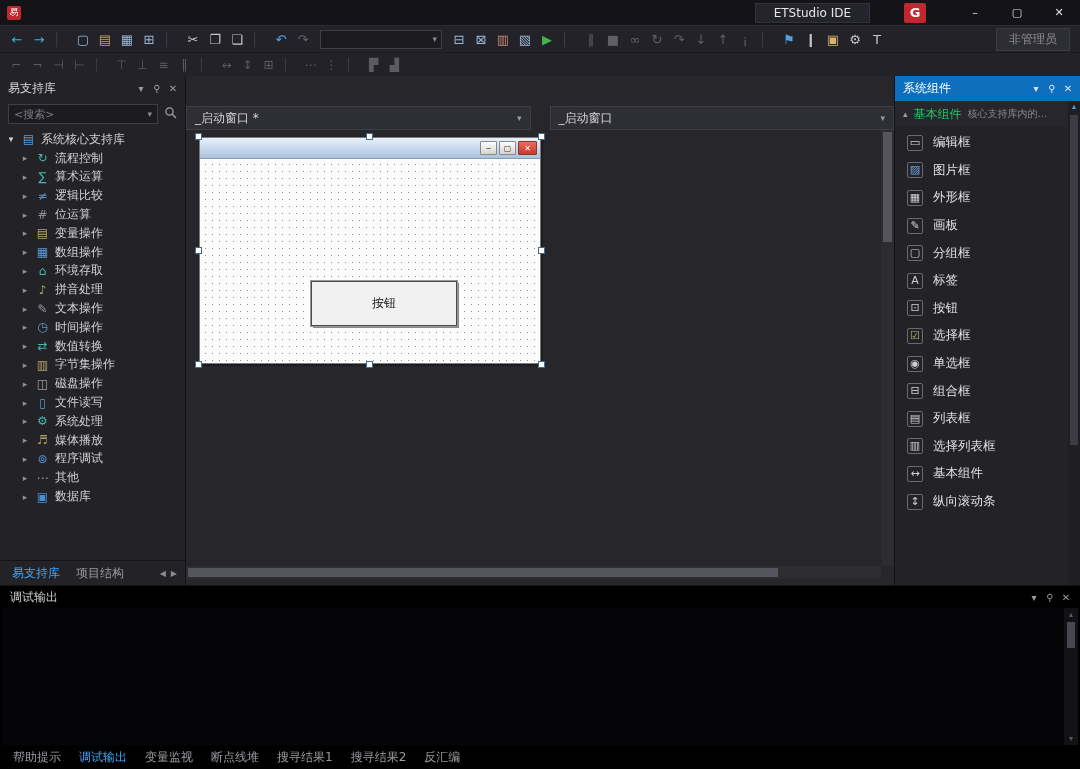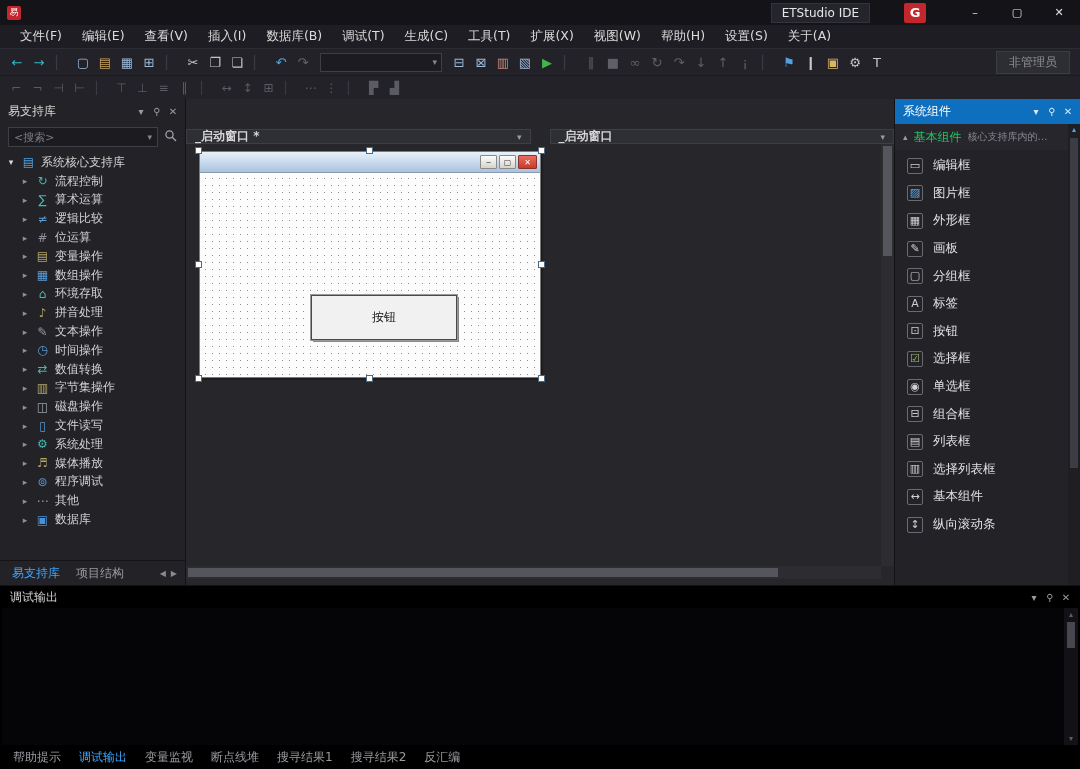--- a/index.html
+++ b/index.html
@@ -7,21 +7,21 @@
   .app{position:relative;width:1080px;height:769px;background:#26262b;color:#cfcfcf;
        font-family:"DejaVu Sans","Liberation Sans",sans-serif;font-size:12px;
        display:flex;flex-direction:column;overflow:hidden;}
   .flex-spacer{flex:1;}
 
   
   .titlebar{height:25px;background:#131318;display:flex;align-items:center;flex:0 0 auto;}
   .app-icon{width:14px;height:14px;background:#c1272d;color:#fff;font-size:9px;border-radius:2px;
             display:flex;align-items:center;justify-content:center;margin:0 7px;flex:0 0 auto;}
   .title-text{color:#bdbdbd;white-space:nowrap;}
-  .ide-tab{background:#24242c;border:1px solid #33333d;color:#e6e6e6;padding:2px 10px;margin-right:34px;}
+  .ide-tab{background:#24242c;border:1px solid #33333d;color:#e6e6e6;padding:2px 18px;margin-right:34px;}
   .brand{width:22px;height:20px;background:#c1272d;color:#fff;font-weight:bold;font-size:13px;border-radius:2px;
          display:flex;align-items:center;justify-content:center;margin-right:28px;}
   .win-btn{width:42px;height:25px;display:flex;align-items:center;justify-content:center;color:#e0e0e0;font-size:11px;}
 
   
   .menubar{height:23px;background:#1d1d23;display:flex;align-items:center;padding-left:10px;flex:0 0 auto;}
   .menu-item{padding:0 10px;height:100%;display:flex;align-items:center;color:#dcdcdc;font-size:12.5px;white-space:nowrap;}
 
   
   .toolbar{display:flex;align-items:center;background:#222228;flex:0 0 auto;padding:0 6px;}
@@ -59,21 +59,21 @@
   .tree-icon{width:15px;text-align:center;font-size:12px;flex:0 0 auto;}
   .tree-label{white-space:nowrap;}
 
   .left-tabs{height:25px;border-top:1px solid #131317;display:flex;align-items:center;padding:0 4px;flex:0 0 auto;}
   .ltab{padding:0 8px;color:#9a9aa0;}
   .ltab.active{color:#3fa7ff;}
   .ltab-arrows{margin-left:auto;display:flex;gap:5px;color:#8a8a90;font-size:8px;padding-right:4px;}
 
   
   .center{flex:1;display:flex;flex-direction:column;min-width:0;background:#26262b;padding-top:30px;}
-  .combo-row{height:15px;display:flex;gap:19px;flex:0 0 auto;font-weight:bold;}
+  .combo-row{height:24px;display:flex;gap:19px;flex:0 0 auto;}
   .designer-combo{flex:1;background:#2e2e35;border:1px solid #3e3e46;display:flex;align-items:center;
                   padding:0 8px;color:#d6d6d6;}
   .designer-combo .caret{margin-left:auto;color:#9a9aa0;font-size:9px;}
   .canvas{flex:1;position:relative;min-height:0;}
   .v-scroll{position:absolute;top:0;right:0;bottom:0;width:13px;background:#2c2c31;}
   .v-scroll .thumb{position:absolute;top:2px;left:2px;right:2px;height:110px;background:#55555d;}
   .h-scroll{height:13px;background:#2c2c31;margin-right:13px;position:relative;flex:0 0 auto;}
   .h-scroll .thumb{position:absolute;top:2px;bottom:2px;left:2px;width:590px;background:#55555d;}
   .center-gap{height:6px;flex:0 0 auto;}
 
@@ -141,49 +141,20 @@
   <div class="titlebar">
     <div class="app-icon">易</div>
     <div class="flex-spacer"></div>
     <div class="ide-tab">ETStudio IDE</div>
     <div class="brand">G</div>
     <div class="win-btn">–</div>
     <div class="win-btn">▢</div>
     <div class="win-btn">✕</div>
   </div>
 
-  <div class="menubar">
-
-      <div class="menu-item">文件(F)</div>
-
-      <div class="menu-item">编辑(E)</div>
-
-      <div class="menu-item">查看(V)</div>
-
-      <div class="menu-item">插入(I)</div>
-
-      <div class="menu-item">数据库(B)</div>
-
-      <div class="menu-item">调试(T)</div>
-
-      <div class="menu-item">生成(C)</div>
-
-      <div class="menu-item">工具(T)</div>
-
-      <div class="menu-item">扩展(X)</div>
-
-      <div class="menu-item">视图(W)</div>
-
-      <div class="menu-item">帮助(H)</div>
-
-      <div class="menu-item">设置(S)</div>
-
-      <div class="menu-item">关于(A)</div>
-
-  </div>
 
   <div class="toolbar t1">
 
       <span class="tb-icon" style="color: rgb(53, 185, 201);">←</span>
 
       <span class="tb-icon" style="color: rgb(53, 185, 201);">→</span>
 
       <span class="tb-icon" style="color: rgb(58, 58, 66);">▏</span>
 
       <span class="tb-icon" style="color: rgb(154, 184, 216);">▢</span>

